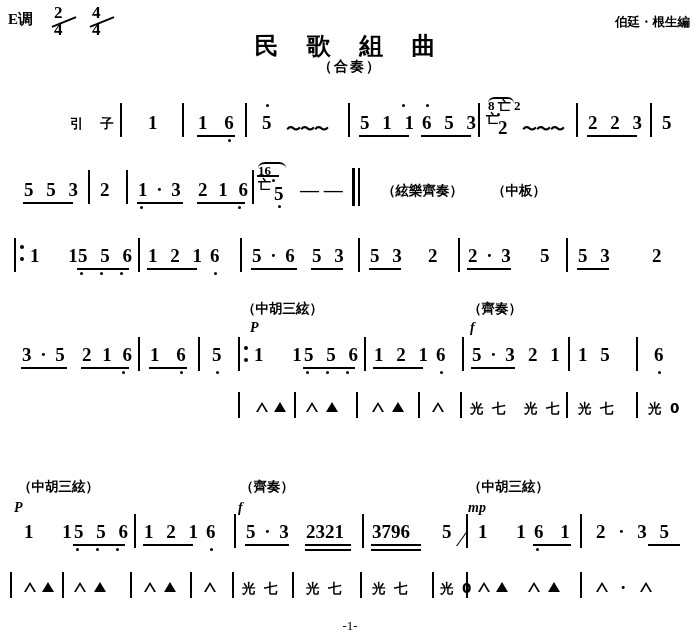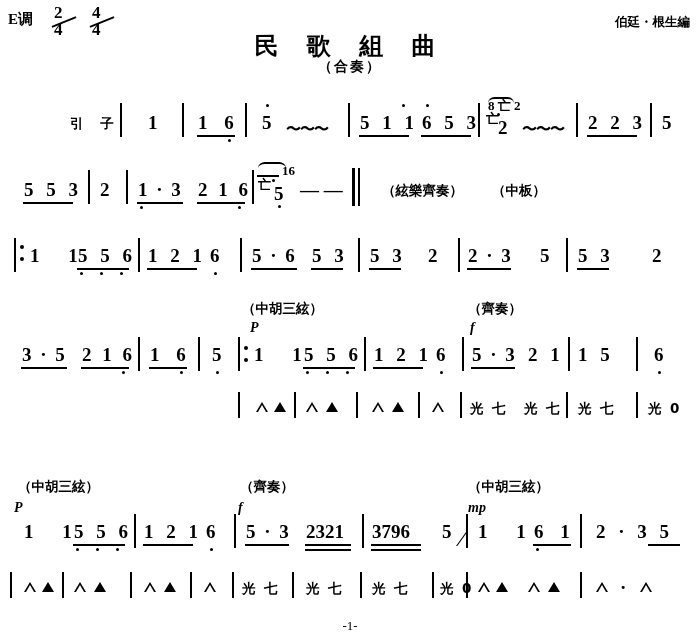--- a/index.html
+++ b/index.html
@@ -183,21 +183,21 @@
 
   <div class="abs num" style="left:138px;top:180px;letter-spacing:2px;">1 · 3</div>
   <div class="beam" style="left:137px;top:202px;width:46px;"></div>
   <div class="dot" style="left:140px;top:206px;"></div>
 
   <div class="abs num" style="left:198px;top:180px;letter-spacing:3px;">2 1 6</div>
   <div class="beam" style="left:197px;top:202px;width:48px;"></div>
   <div class="dot" style="left:238px;top:206px;"></div>
   <div class="bar" style="left:252px;top:170px;height:34px;"></div>
 
-  <div class="abs num sm" style="left:258px;top:164px;margin-left:24px;">16</div>
+  <div class="abs num sm" style="left:258px;top:164px;">16</div>
   <div class="beam" style="left:257px;top:175px;width:22px;"></div>
   <div class="abs num sm" style="left:258px;top:178px;">亡</div>
   <div class="abs num" style="left:274px;top:184px;">5</div>
   <div class="slur" style="left:258px;top:162px;width:28px;"></div>
   <div class="dot" style="left:272px;top:179px;"></div>
   <div class="dot" style="left:278px;top:205px;"></div>
 
   <div class="abs num" style="left:300px;top:180px;">— —</div>
 
   <div class="bar thick" style="left:352px;top:168px;height:38px;"></div>

